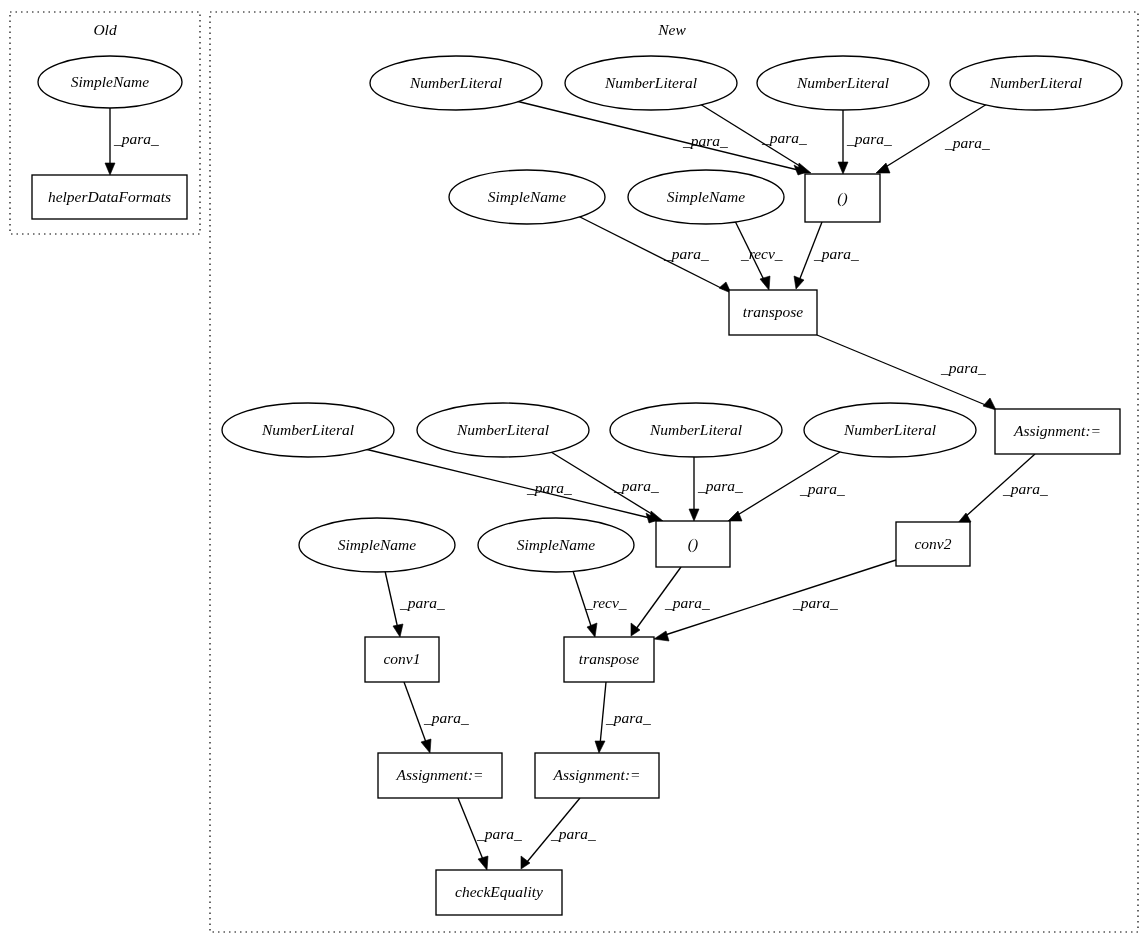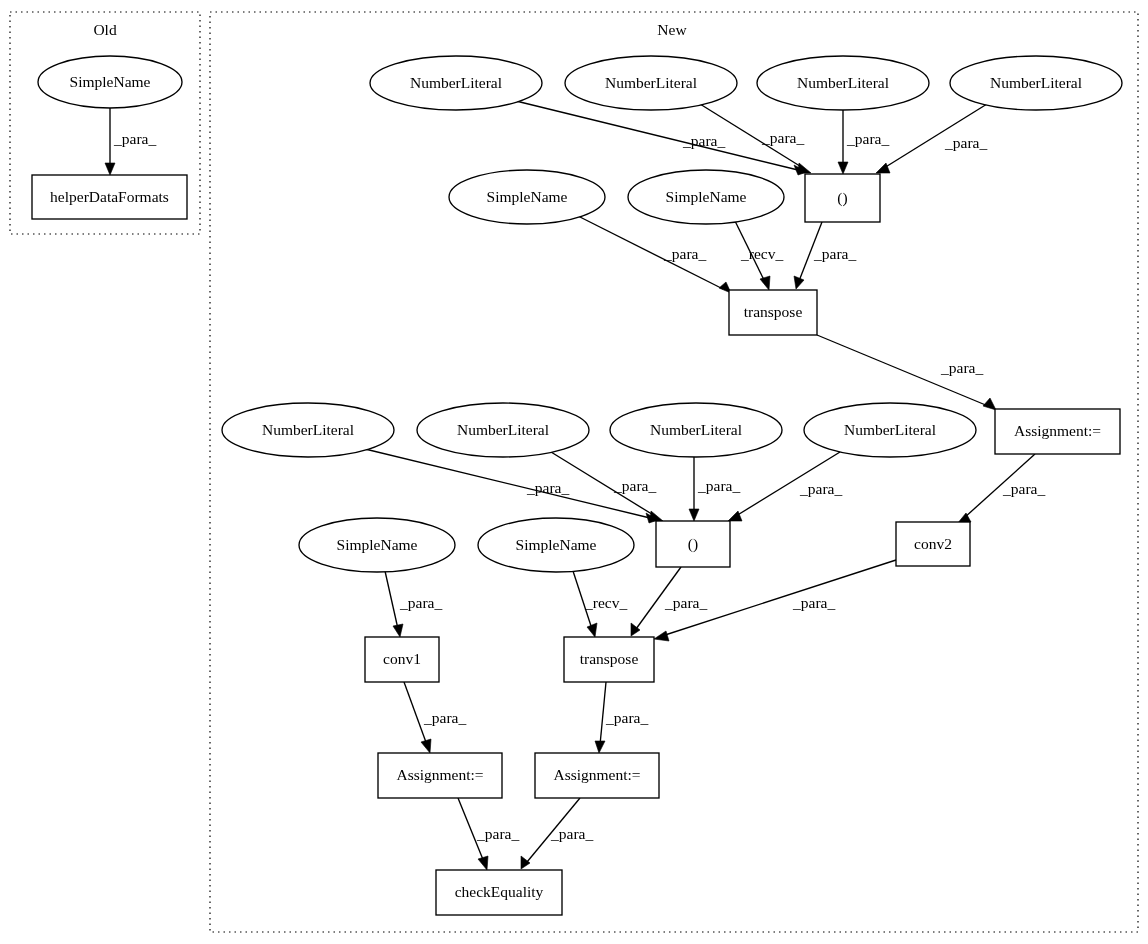--- a/index.html
+++ b/index.html
@@ -10,20 +10,21 @@
   body {
     width: 1148px;
     height: 944px;
     font-family: "Liberation Serif", "DejaVu Serif", serif;
     overflow: hidden;
   }
   #graph-root {
     position: relative;
     width: 929px;
     height: 944px;
+    font-style: italic;
   }
   svg#graph-canvas {
     display: block;
     width: 1148px;
     height: 944px;
   }
   .cluster-box {
     fill: none;
     stroke: #000000;
     stroke-width: 1.2;

